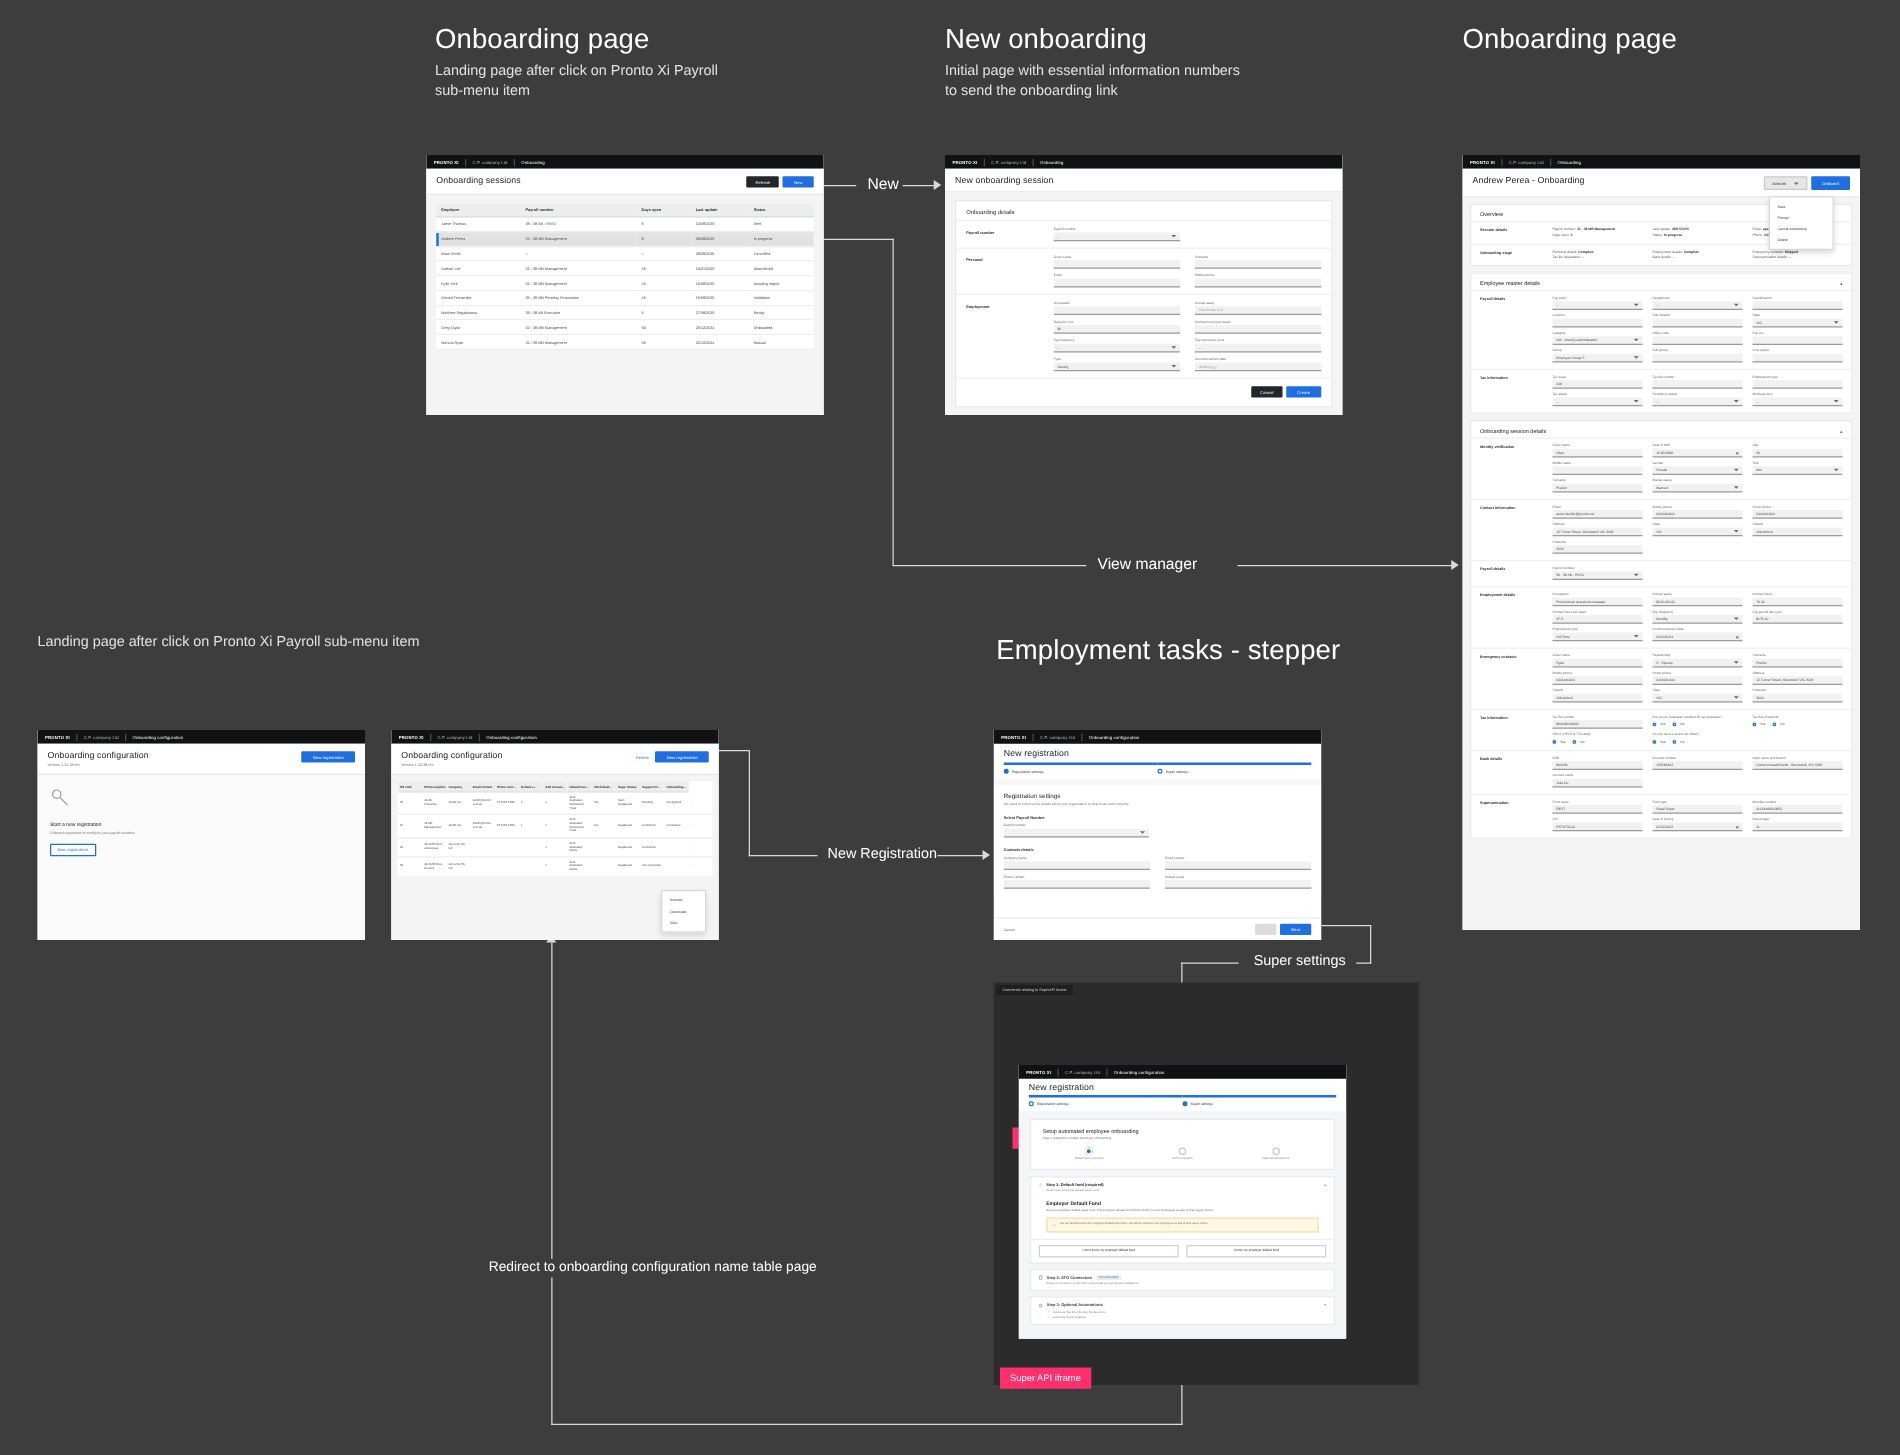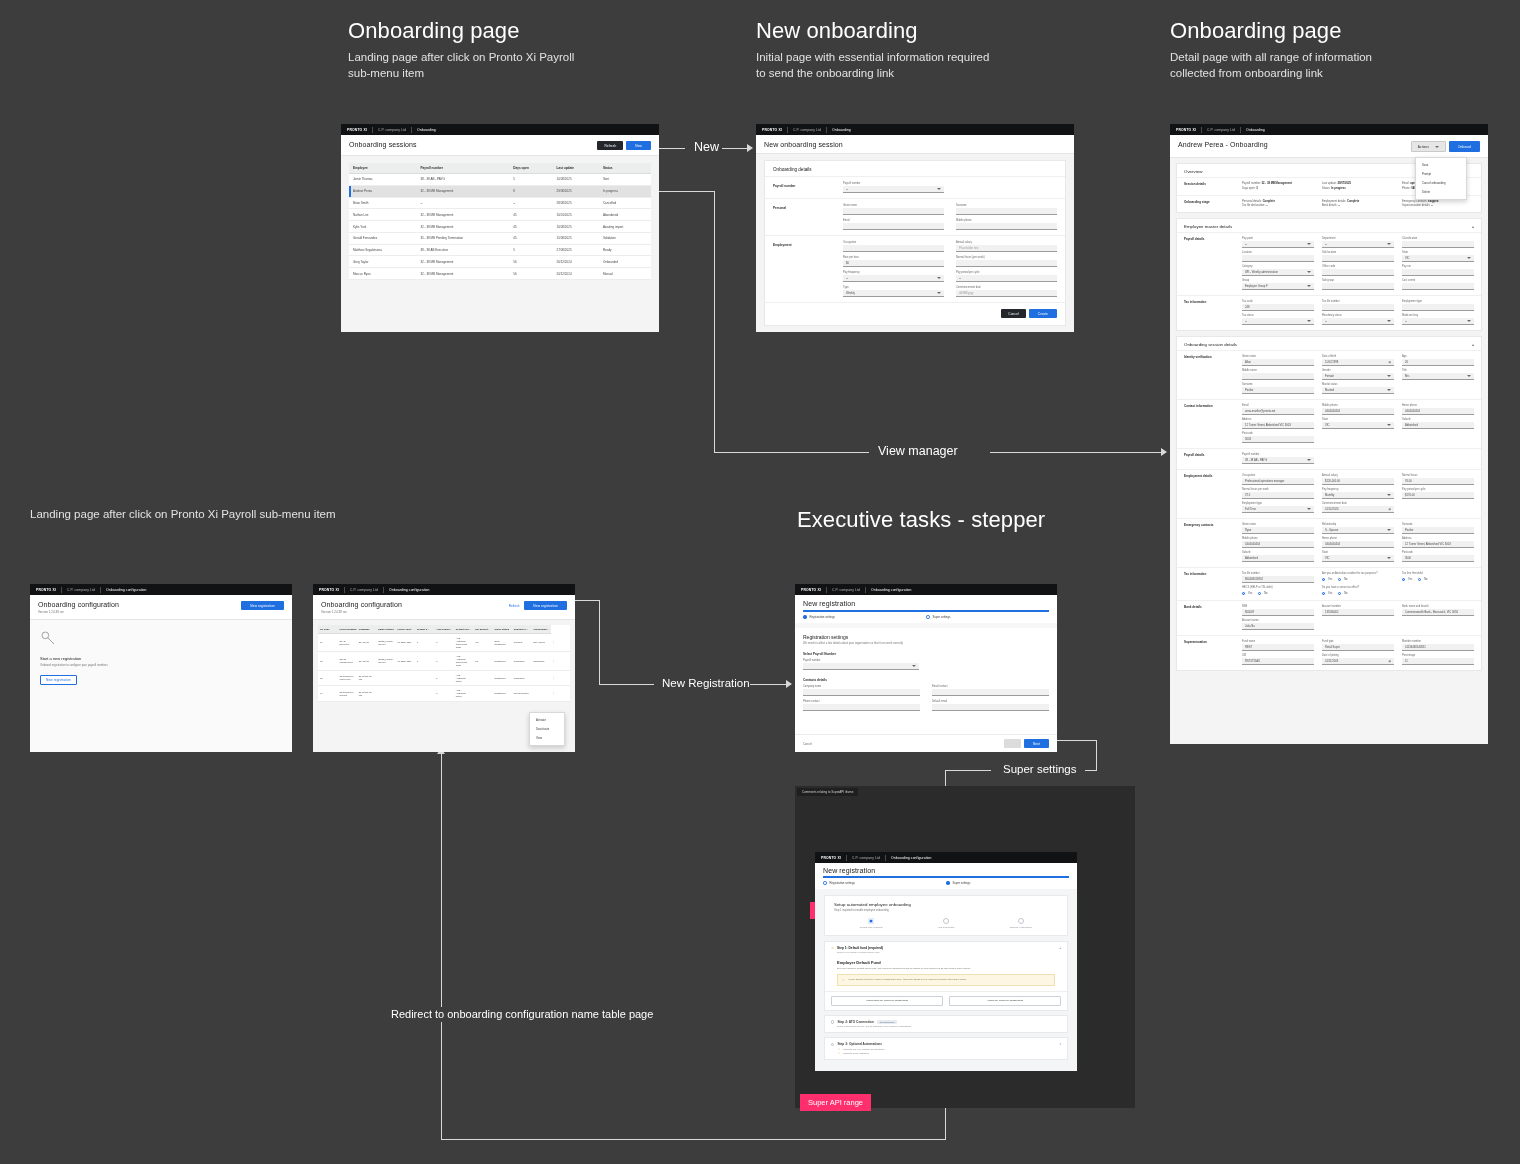--- a/index.html
+++ b/index.html
@@ -167,31 +167,30 @@
 <body>
 
 <div class="canvas">
 
   <div class="flow-title" style="left:348px; top:18px;">
     <h2>Onboarding page</h2>
     <p>Landing page after click on Pronto Xi  Payroll sub-menu item</p>
   </div>
   <div class="flow-title" style="left:756px; top:18px;">
     <h2>New onboarding</h2>
-    <p>Initial page with essential information required to send the onboarding link</p>
+    <p>Initial page with essential information numbers to send the onboarding link</p>
   </div>
   <div class="flow-title wide" style="left:1170px; top:18px;">
     <h2>Onboarding page</h2>
-    <p>Detail page with all range of information collected from onboarding link</p>
   </div>
   <div class="flow-title" style="left:30px; top:507px;">
     <p style="max-width:320px;">Landing page after click on Pronto Xi  Payroll sub-menu item</p>
   </div>
   <div class="flow-title" style="left:797px; top:507px;">
-    <h2>Executive tasks - stepper</h2>
+    <h2>Employment tasks - stepper</h2>
   </div>
 
   <div class="ln h" style="left:659px; top:148px; width:26px;"></div>
   <div class="edge-label" style="left:686px; top:140px;">New</div>
   <div class="ln h" style="left:722px; top:148px; width:26px;"></div>
   <div class="arrow-r" style="left:747px; top:144px;"></div>
 
   <div class="ln h" style="left:659px; top:191px; width:56px;"></div>
   <div class="ln v" style="left:714px; top:191px; height:261px;"></div>
   <div class="ln h" style="left:714px; top:452px; width:155px;"></div>
@@ -1305,16 +1304,16 @@
             </div>
             <div style="font-size:2.4px;color:#8a8a8a;display:flex;gap:2px;align-items:center;margin-top:1px;">
               <span style="color:#e8a33d;">⚠</span>
               <span>Automate Super Stapling</span>
             </div>
           </div>
         </div>
       </div>
     </div>
 
-    <div class="pink-tag" style="left:5px; top:308px; text-decoration:none;">Super API range</div>
+    <div class="pink-tag" style="left:5px; top:308px; text-decoration:none;">Super API iframe</div>
   </div>
 
 </div>
 
 </body></html>

